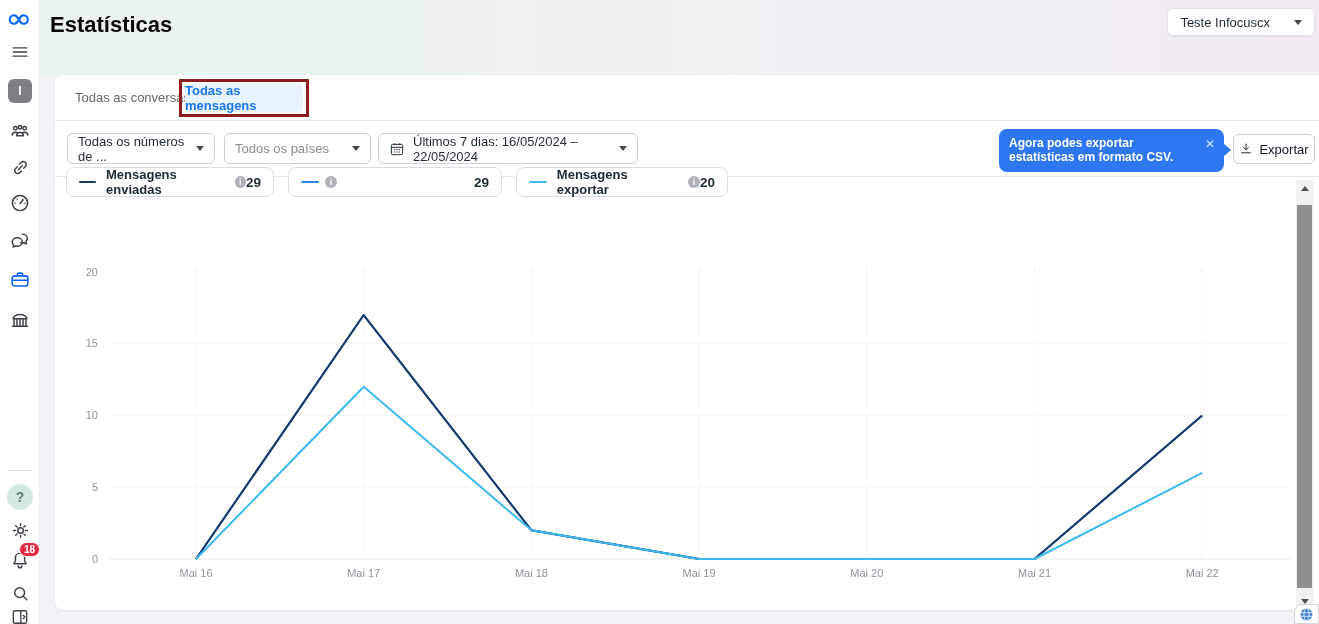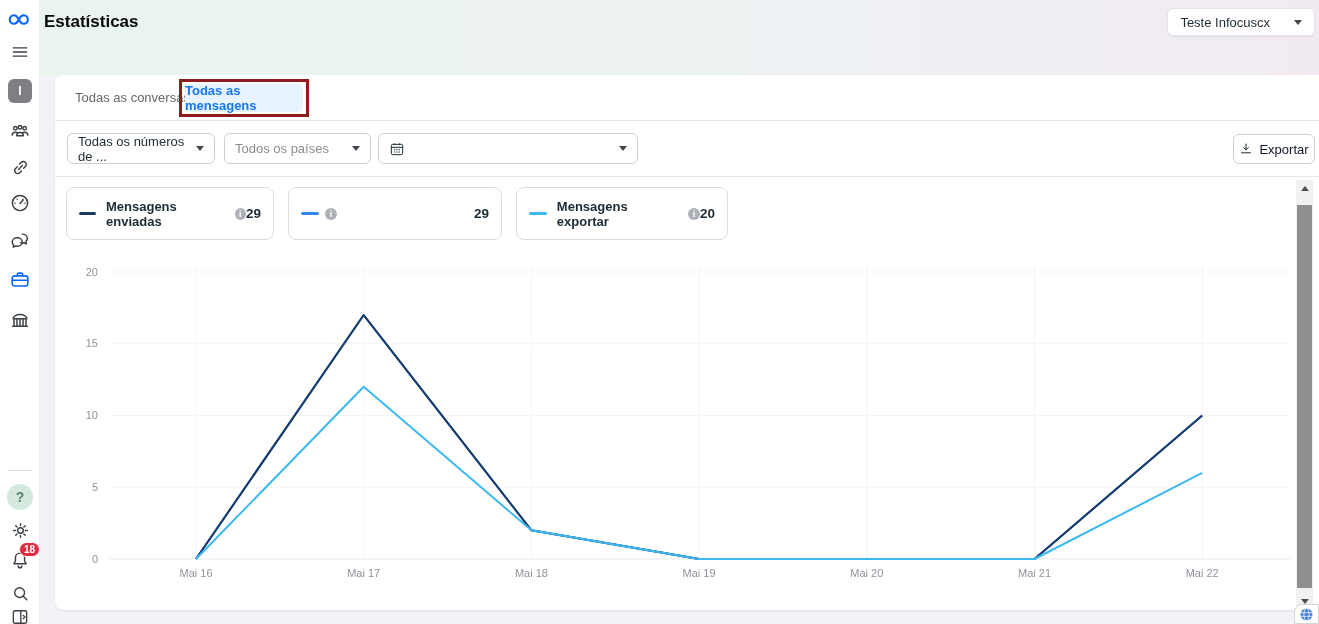--- a/index.html
+++ b/index.html
@@ -2,21 +2,21 @@
 <html><head>
 <meta charset="utf-8">
 <style>
   * { margin:0; padding:0; box-sizing:border-box; }
   html,body { width:1319px; height:624px; overflow:hidden; }
   body { font-family:"Liberation Sans", sans-serif; background:#f1f3f6; position:relative; }
 
   
   .header-band { position:absolute; left:40px; top:0; width:1279px; height:75px;
     background:linear-gradient(90deg,#e9f4ee 0%, #edf2f3 55%, #f2eaf2 100%); }
-  .page-title { position:absolute; left:44px; top:12px; font-size:17px; font-weight:bold; color:#080809; }
+  .page-title { position:absolute; left:50px; top:12px; font-size:22px; font-weight:bold; color:#080809; }
   .account-chip { position:absolute; right:4px; top:8px; height:28px; background:#fff; border:1px solid #e3e5ea;
     border-radius:6px; display:flex; align-items:center; gap:24px; padding:0 12px; font-size:13px; color:#1c2b33;
     box-shadow:0 1px 2px rgba(0,0,0,.06); cursor:pointer; }
   .caret { width:0; height:0; border-left:4px solid transparent; border-right:4px solid transparent; border-top:5px solid #42464d; }
 
   
   .sidebar { position:absolute; left:0; top:0; width:40px; height:624px; background:#fff; border-right:1px solid #ebedf0; z-index:5; }
   .sb-item { position:absolute; left:0; width:40px; display:flex; justify-content:center; align-items:center; cursor:pointer; }
   .sb-item svg { stroke:#3b4046; fill:none; stroke-width:1.6; stroke-linecap:round; stroke-linejoin:round; }
   .avatar { width:24px; height:24px; border-radius:6px; background:#7d7f83; color:#fff; font-size:12px; font-weight:bold;
@@ -47,21 +47,21 @@
 
   .toast { position:absolute; left:944px; top:8px; width:225px; height:43px; background:#2e77f2; border-radius:8px;
     color:#fff; font-size:12px; font-weight:bold; line-height:14px; padding:7px 32px 7px 10px; }
   .toast-close { position:absolute; right:9px; top:8px; color:rgba(255,255,255,.8); font-size:12px; font-weight:normal; cursor:pointer; }
   .toast-arrow { position:absolute; right:-7px; top:14px; width:0; height:0;
     border-top:7px solid transparent; border-bottom:7px solid transparent; border-left:8px solid #2e77f2; }
   .export-btn { position:absolute; left:1178px; top:13px; width:82px; height:30px; background:#fff; border:1px solid #ccd0d5;
     border-radius:6px; display:flex; align-items:center; justify-content:center; gap:6px; font-size:13px; color:#0f172a; cursor:pointer; }
   .export-btn svg { stroke:#1c2b33; fill:none; stroke-width:1.7; stroke-linecap:round; }
 
-  .legend-card { position:absolute; top:112px; height:53px; border:1px solid #dadde1; border-radius:8px; background:#fff;
+  .legend-card { position:absolute; top:92px; height:30px; border:1px solid #dadde1; border-radius:8px; background:#fff;
     display:flex; align-items:center; padding:0 12px; }
   .lc-1 { left:11px;  width:208px; }
   .lc-2 { left:233px; width:214px; }
   .lc-3 { left:461px; width:212px; }
   .swatch { width:18px; height:2.5px; border-radius:2px; background:#999; }
   .legend-label { font-size:13px; font-weight:bold; color:#1c2b33; margin-left:10px; }
   .info-icon { width:12px; height:12px; border-radius:50%; background:#aeb1b7; color:#fff; font-size:9px; font-weight:bold;
     display:inline-flex; align-items:center; justify-content:center; margin-left:6px; cursor:pointer; }
   .legend-value { margin-left:auto; font-size:13.5px; font-weight:bold; color:#1c2b33; }
 
@@ -197,23 +197,29 @@
     <span class="muted">Todos os países</span>
     <span class="caret"></span>
   </div>
   <div class="dropdown dd-date" style="top:58px;">
     <span style="display:flex;">
       <svg width="16" height="16" viewBox="0 0 24 24" fill="none">
         <rect x="3.5" y="5" width="17" height="15.5" rx="2"></rect>
           <path d="M3.5 9.5h17M8 3.5V6.2M16 3.5V6.2M7.5 13h2M11 13h2M14.5 13h2M7.5 16.5h2M11 16.5h2M14.5 16.5h2"></path>
       </svg>
     </span>
+    <span style="flex:1;">Últimos 7 dias: 16/05/2024 – 22/05/2024</span>
     <span class="caret"></span>
   </div>
 
+  <div class="toast" style="top: 54px; background: rgb(46, 119, 242);">
+    <span>Agora podes exportar estatísticas em formato CSV.</span>
+    <span class="toast-close">✕</span>
+    <span class="toast-arrow" style="border-left-color: rgb(46, 119, 242);"></span>
+  </div>
 
   <div class="export-btn" style="top:59px;">
     <svg width="14" height="14" viewBox="0 0 24 24">
       <path d="M12 3.5v10M8 9.5l4 4 4-4"></path>
         <path d="M4.5 18.5h15"></path>
     </svg>
     <span>Exportar</span>
   </div>
 
   <div class="legend-card lc-1">

